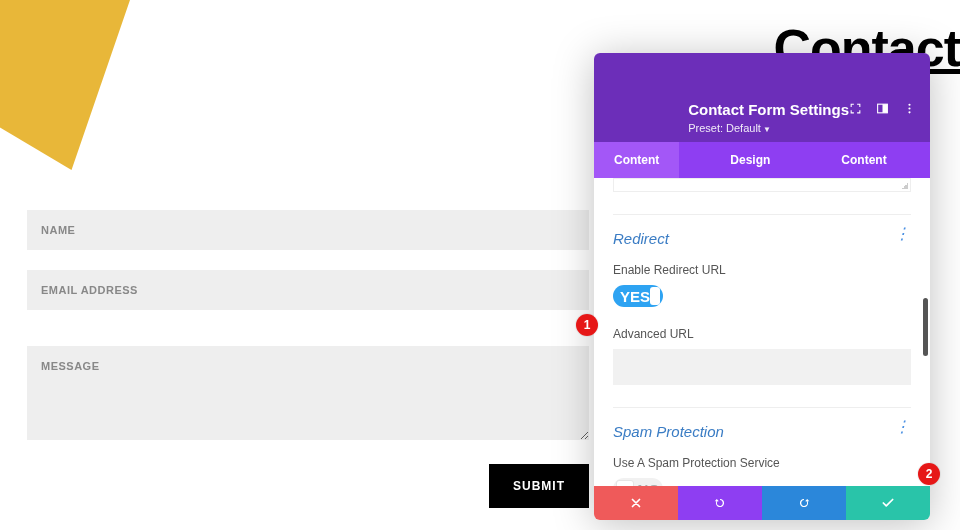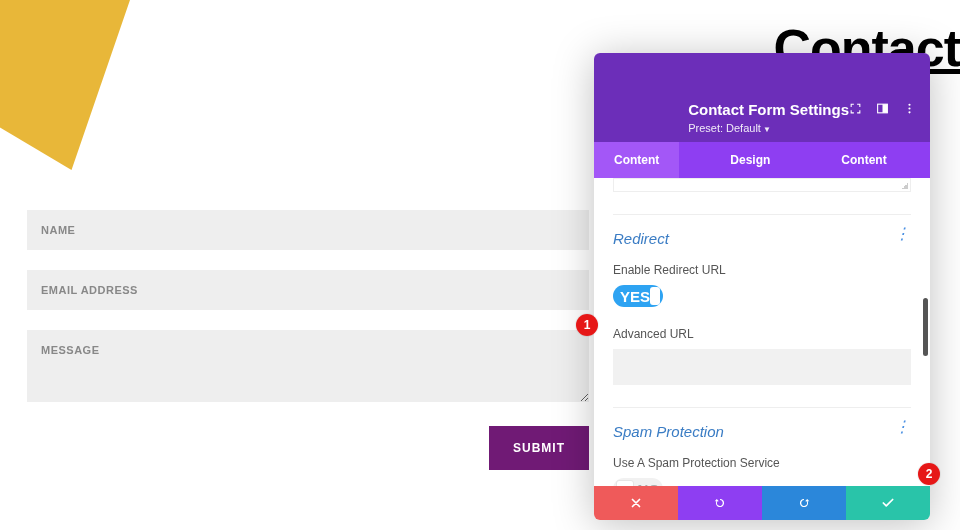--- a/index.html
+++ b/index.html
@@ -45,26 +45,27 @@
       padding: 14px 14px;
       margin-bottom: 20px;
       font-size: 11px;
       font-weight: 700;
       color: #888;
       letter-spacing: 0.5px;
       font-family: inherit;
     }
     .form-field::placeholder { color: #888; }
     .form-textarea {
-      height: 72px;
+      height: 94px;
       resize: both;
+      margin-top: 16px;
     }
     .submit-btn {
       float: right;
-      background: #701a75;
+      background: #000000;
       color: #fff;
       border: none;
       padding: 15px 24px;
       font-size: 12px;
       font-weight: 700;
       letter-spacing: 1px;
       cursor: pointer;
     }
     
     .settings-panel {

